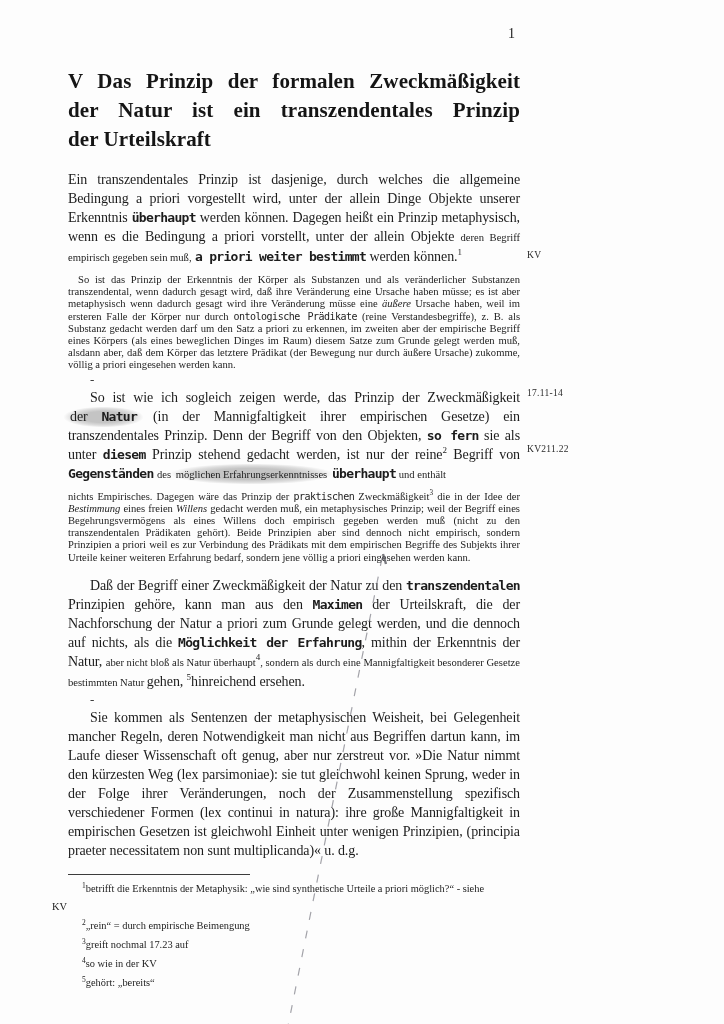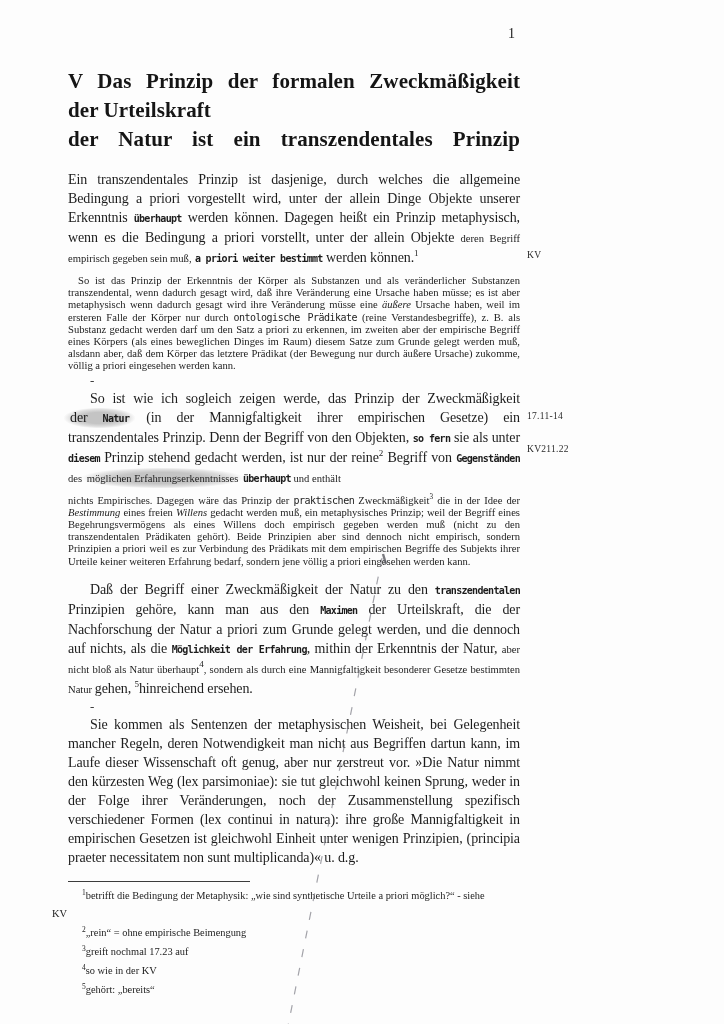--- a/index.html
+++ b/index.html
@@ -5,21 +5,21 @@
   html,body{margin:0;padding:0;background:#e8e8e8;}
   .page{position:relative;width:724px;height:1024px;background:#fdfdfd;overflow:hidden;
         font-family:"Liberation Serif",serif;color:#1c1c1c;}
   .pagenum{position:absolute;top:26px;left:508px;font-size:14px;color:#222;}
   .content{position:absolute;left:68px;top:0;width:452px;margin-top:15px;}
   h1.title{margin:52px 0 0 0;font-size:21px;line-height:29px;font-weight:bold;color:#151515;letter-spacing:0.1px;}
   .t-line{text-align:justify;}
   .t-just{text-align-last:justify;}
   .par{margin:0;text-align:justify;}
   .body-par{font-size:14px;line-height:19px;letter-spacing:-0.1px;}
-  .body-par .run-m{font-family:"DejaVu Sans Mono",monospace;font-weight:bold;font-size:10px;letter-spacing:-0.7px;}
+  .body-par .run-m{font-family:"DejaVu Sans Mono",monospace;font-weight:bold;font-size:13px;letter-spacing:-0.7px;}
   .body-par .run-s{font-size:10.6px;letter-spacing:0;}
   .fine-par{font-size:10.6px;line-height:12.2px;color:#222;}
   .fine-par .run-m{font-family:"DejaVu Sans Mono",monospace;font-weight:normal;font-size:10px;letter-spacing:-0.5px;}
   .run-i{font-style:italic;}
   sup.run-sup{font-size:9px;line-height:0;vertical-align:super;}
   .fine-par sup.run-sup{font-size:7.2px;}
   .indent{text-indent:22px;}
   .fine-par.indent{text-indent:10px;}
   .mt-p1{margin-top:16px;}
   .mt-fine{margin-top:7px;}
@@ -39,53 +39,53 @@
 </head>
 <body>
 
 <div class="page">
 
   <div class="pagenum">1</div>
 
   <div class="content">
     <h1 class="title">
       <div class="t-line t-just">V Das Prinzip der formalen Zweckmäßigkeit</div>
+      <div class="t-line t-just">der Natur ist ein transzendentales Prinzip</div>
       <div class="t-line">der Urteilskraft</div>
-      <div class="t-line t-just">der Natur ist ein transzendentales Prinzip</div>
     </h1>
 
     <div class="par body-par mt-p1"><span class="run-r">Ein transzendentales Prinzip ist dasjenige, durch welches die allgemeine Bedingung a priori vorgestellt wird, unter der allein Dinge Objekte unserer Erkenntnis </span><span class="run-m">überhaupt</span><span class="run-r"> werden können. Dagegen heißt ein Prinzip metaphysisch, wenn es die Bedingung a priori vorstellt, unter der allein Objekte </span><span class="run-s">deren Begriff empirisch gegeben sein muß,</span><span class="run-r"> </span><span class="run-m">a priori weiter bestimmt</span><span class="run-r"> werden können.</span><sup class="run-sup">1</sup></div>
 
     <div class="par fine-par indent mt-fine"><span class="run-r">So ist das Prinzip der Erkenntnis der Körper als Substanzen und als veränderlicher Substanzen transzendental, wenn dadurch gesagt wird, daß ihre Veränderung eine Ursache haben müsse; es ist aber metaphysisch wenn dadurch gesagt wird ihre Veränderung müsse eine </span><span class="run-i">äußere</span><span class="run-r"> Ursache haben, weil im ersteren Falle der Körper nur durch </span><span class="run-m">ontologische Prädikate</span><span class="run-r"> (reine Verstandesbegriffe), z. B. als Substanz gedacht werden darf um den Satz a priori zu erkennen, im zweiten aber der empirische Begriff eines Körpers (als eines beweglichen Dinges im Raum) diesem Satze zum Grunde gelegt werden muß, alsdann aber, daß dem Körper das letztere Prädikat (der Bewegung nur durch äußere Ursache) zukomme, völlig a priori eingesehen werden kann.</span></div>
 
     <div class="pmark">-</div>
 
     <div class="par body-par indent mt-par"><span class="run-r">So ist wie ich sogleich zeigen werde, das Prinzip der Zweckmäßigkeit </span><span class="hl"><span class="run-r">der </span><span class="run-m">Natur</span></span><span class="run-r"> (in der Mannigfaltigkeit ihrer empirischen Gesetze) ein transzendentales Prinzip. Denn der Begriff von den Objekten, </span><span class="run-m">so fern</span><span class="run-r"> sie als unter </span><span class="run-m">diesem</span><span class="run-r"> Prinzip stehend gedacht werden, ist nur der reine</span><sup class="run-sup">2</sup><span class="run-r"> Begriff von </span><span class="run-m">Gegenständen</span><span class="run-r"> </span><span class="run-s">des </span><span class="hl"><span class="run-s">möglichen Erfahrungserkenntnisses</span></span><span class="run-s"> </span><span class="run-m">überhaupt</span><span class="run-s"> und enthält</span></div>
 
     <div class="par fine-par mt-fine"><span class="run-r">nichts Empirisches. Dagegen wäre das Prinzip der </span><span class="run-m">praktischen</span><span class="run-r"> Zweckmäßigkeit</span><sup class="run-sup">3</sup><span class="run-r"> die in der Idee der </span><span class="run-i">Bestimmung</span><span class="run-r"> eines freien </span><span class="run-i">Willens</span><span class="run-r"> gedacht werden muß, ein metaphysisches Prinzip; weil der Begriff eines Begehrungsvermögens als eines Willens doch empirisch gegeben werden muß (nicht zu den transzendentalen Prädikaten gehört). Beide Prinzipien aber sind dennoch nicht empirisch, sondern Prinzipien a priori weil es zur Verbindung des Prädikats mit dem empirischen Begriffe des Subjekts ihrer Urteile keiner weiteren Erfahrung bedarf, sondern jene völlig a priori eingesehen werden kann.</span></div>
 
     <div class="par body-par indent mt-sec"><span class="run-r">Daß der Begriff einer Zweckmäßigkeit der Natur zu den </span><span class="run-m">transzendentalen</span><span class="run-r"> Prinzipien gehöre, kann man aus den </span><span class="run-m">Maximen</span><span class="run-r"> der Urteilskraft, die der Nachforschung der Natur a priori zum Grunde gelegt werden, und die dennoch auf nichts, als die </span><span class="run-m">Möglichkeit der Erfahrung</span><span class="run-r">, mithin der Erkenntnis der Natur, </span><span class="run-s">aber nicht bloß als Natur überhaupt</span><sup class="run-sup">4</sup><span class="run-s">, sondern als durch eine Mannigfaltigkeit besonderer Gesetze bestimmten Natur </span><span class="run-r">gehen, </span><sup class="run-sup">5</sup><span class="run-r">hinreichend ersehen.</span></div>
 
     <div class="pmark">-</div>
 
     <div class="par body-par indent mt-par"><span class="run-r">Sie kommen als Sentenzen der metaphysischen Weisheit, bei Gelegenheit mancher Regeln, deren Notwendigkeit man nicht aus Begriffen dartun kann, im Laufe dieser Wissenschaft oft genug, aber nur zerstreut vor. »Die Natur nimmt den kürzesten Weg (lex parsimoniae): sie tut gleichwohl keinen Sprung, weder in der Folge ihrer Veränderungen, noch der Zusammenstellung spezifisch verschiedener Formen (lex continui in natura): ihre große Mannigfaltigkeit in empirischen Gesetzen ist gleichwohl Einheit unter wenigen Prinzipien, (principia praeter necessitatem non sunt multiplicanda)« u. d.g.</span></div>
 
     <div class="footnotes">
       <div class="fnrule"></div>
-      <div class="fn"><sup>1</sup><span>betrifft die Bedingung der Metaphysik: „wie sind synthetische Urteile a priori möglich?“ - siehe</span></div>
+      <div class="fn"><sup>1</sup><span>betrifft die Erkenntnis der Metaphysik: „wie sind synthetische Urteile a priori möglich?“ - siehe</span></div>
       <div class="fn fn-cont">KV</div>
-      <div class="fn"><sup>2</sup><span>„rein“ = ohne empirische Beimengung</span></div>
+      <div class="fn"><sup>2</sup><span>„rein“ = durch empirische Beimengung</span></div>
       <div class="fn"><sup>3</sup><span>greift nochmal 17.23 auf</span></div>
       <div class="fn"><sup>4</sup><span>so wie in der KV</span></div>
       <div class="fn"><sup>5</sup><span>gehört: „bereits“</span></div>
     </div>
   </div>
 
   <div class="mnote" style="top:250px;">KV</div>
-  <div class="mnote" style="top:388px;margin-top:23px;">17.11-14</div>
+  <div class="mnote" style="top:388px;">17.11-14</div>
   <div class="mnote" style="top:444px;">KV211.22</div>
 
   <svg class="pencil" width="724" height="1024" viewBox="0 0 724 1024">
     <line x1="383" y1="554" x2="386" y2="564" stroke="#5a5a60" stroke-width="2.4" opacity="0.8"></line>
     <line x1="382" y1="558" x2="288" y2="1026" stroke="#85858d" stroke-width="1.2" stroke-dasharray="8 11" opacity="0.75"></line>
   </svg>
 
 </div>
 
 </body></html>

